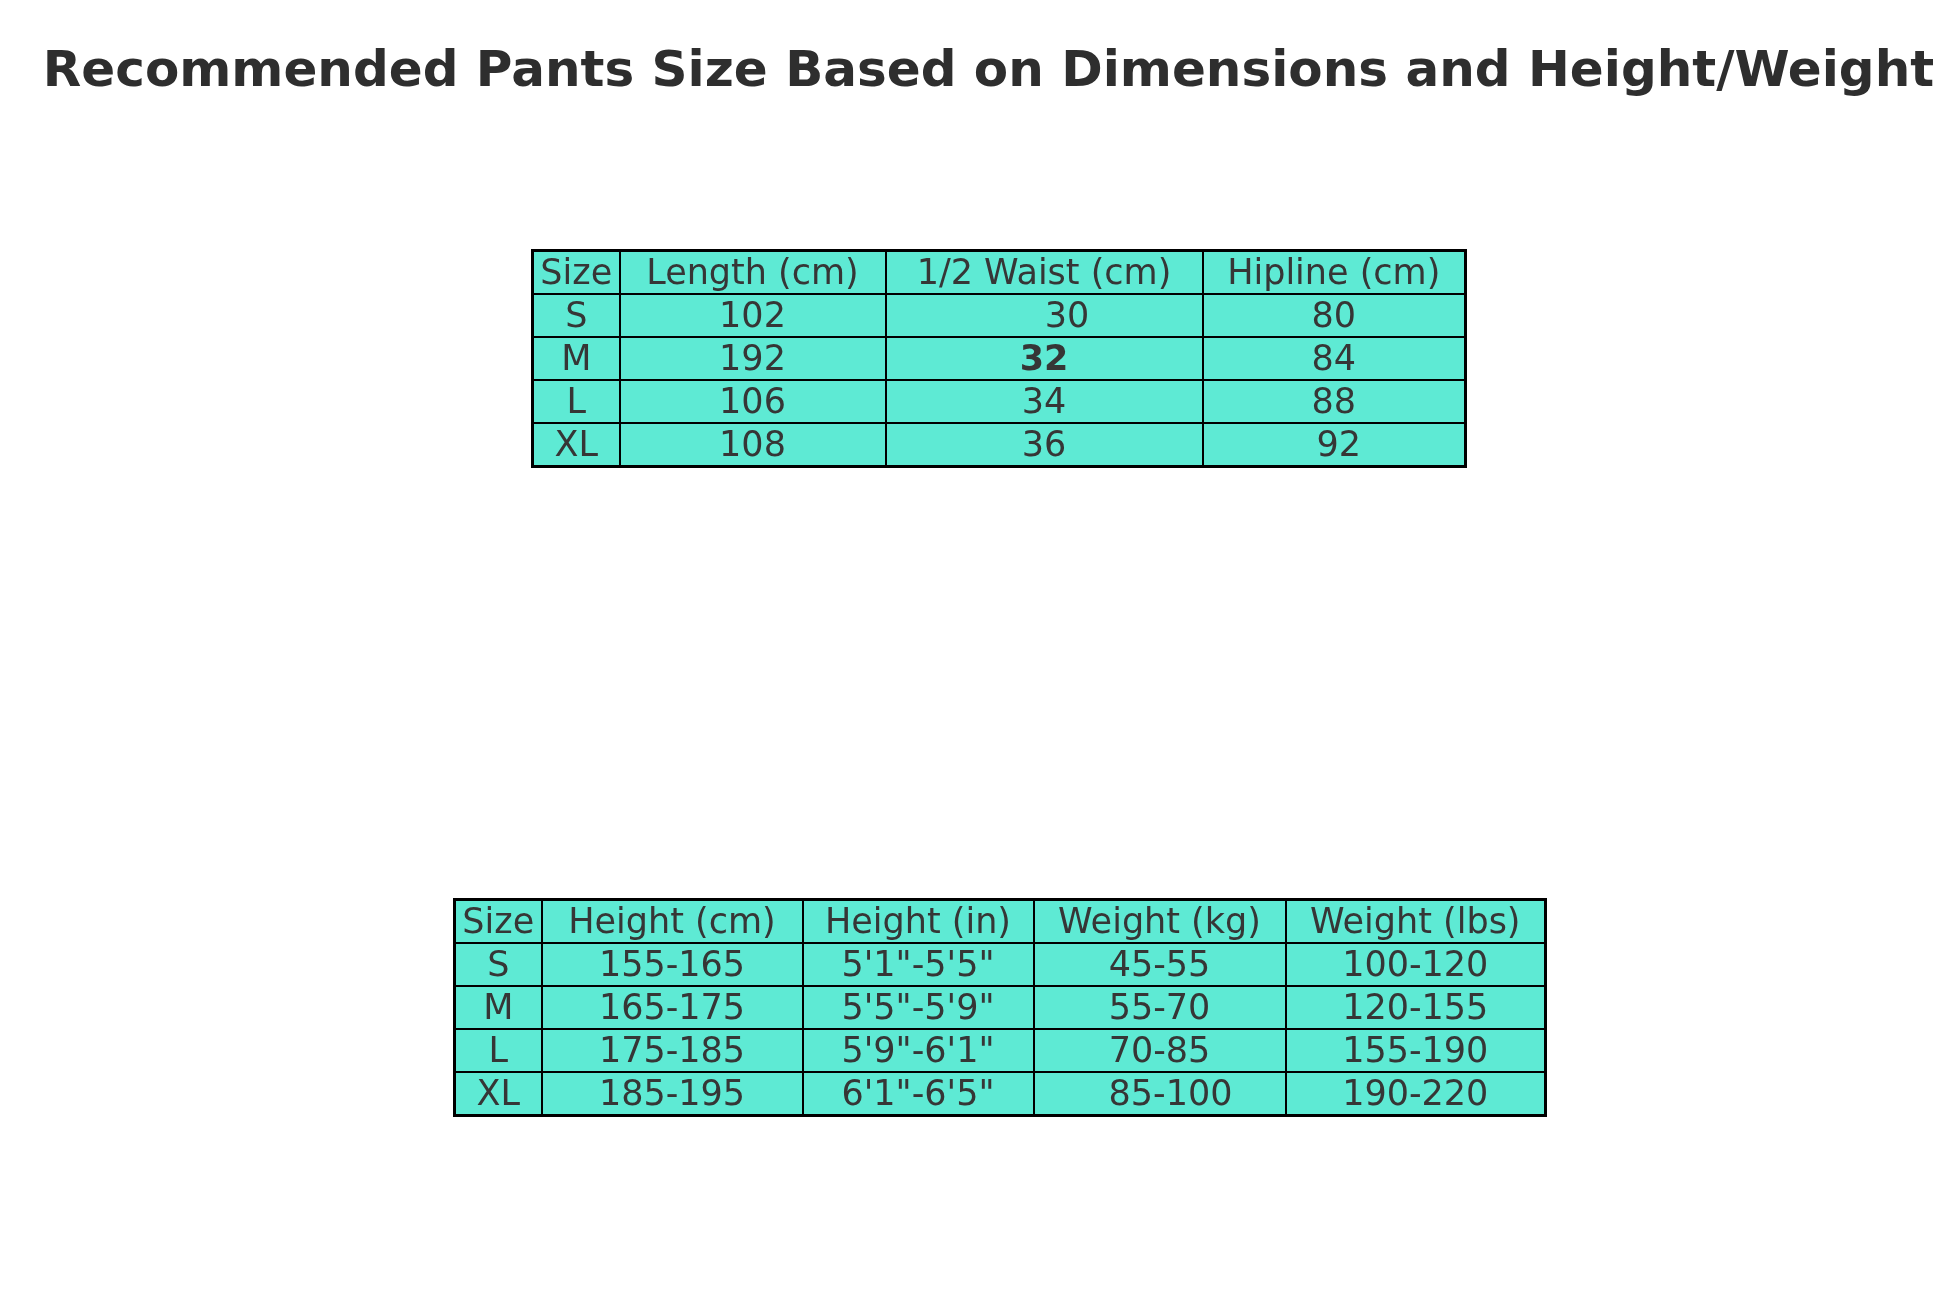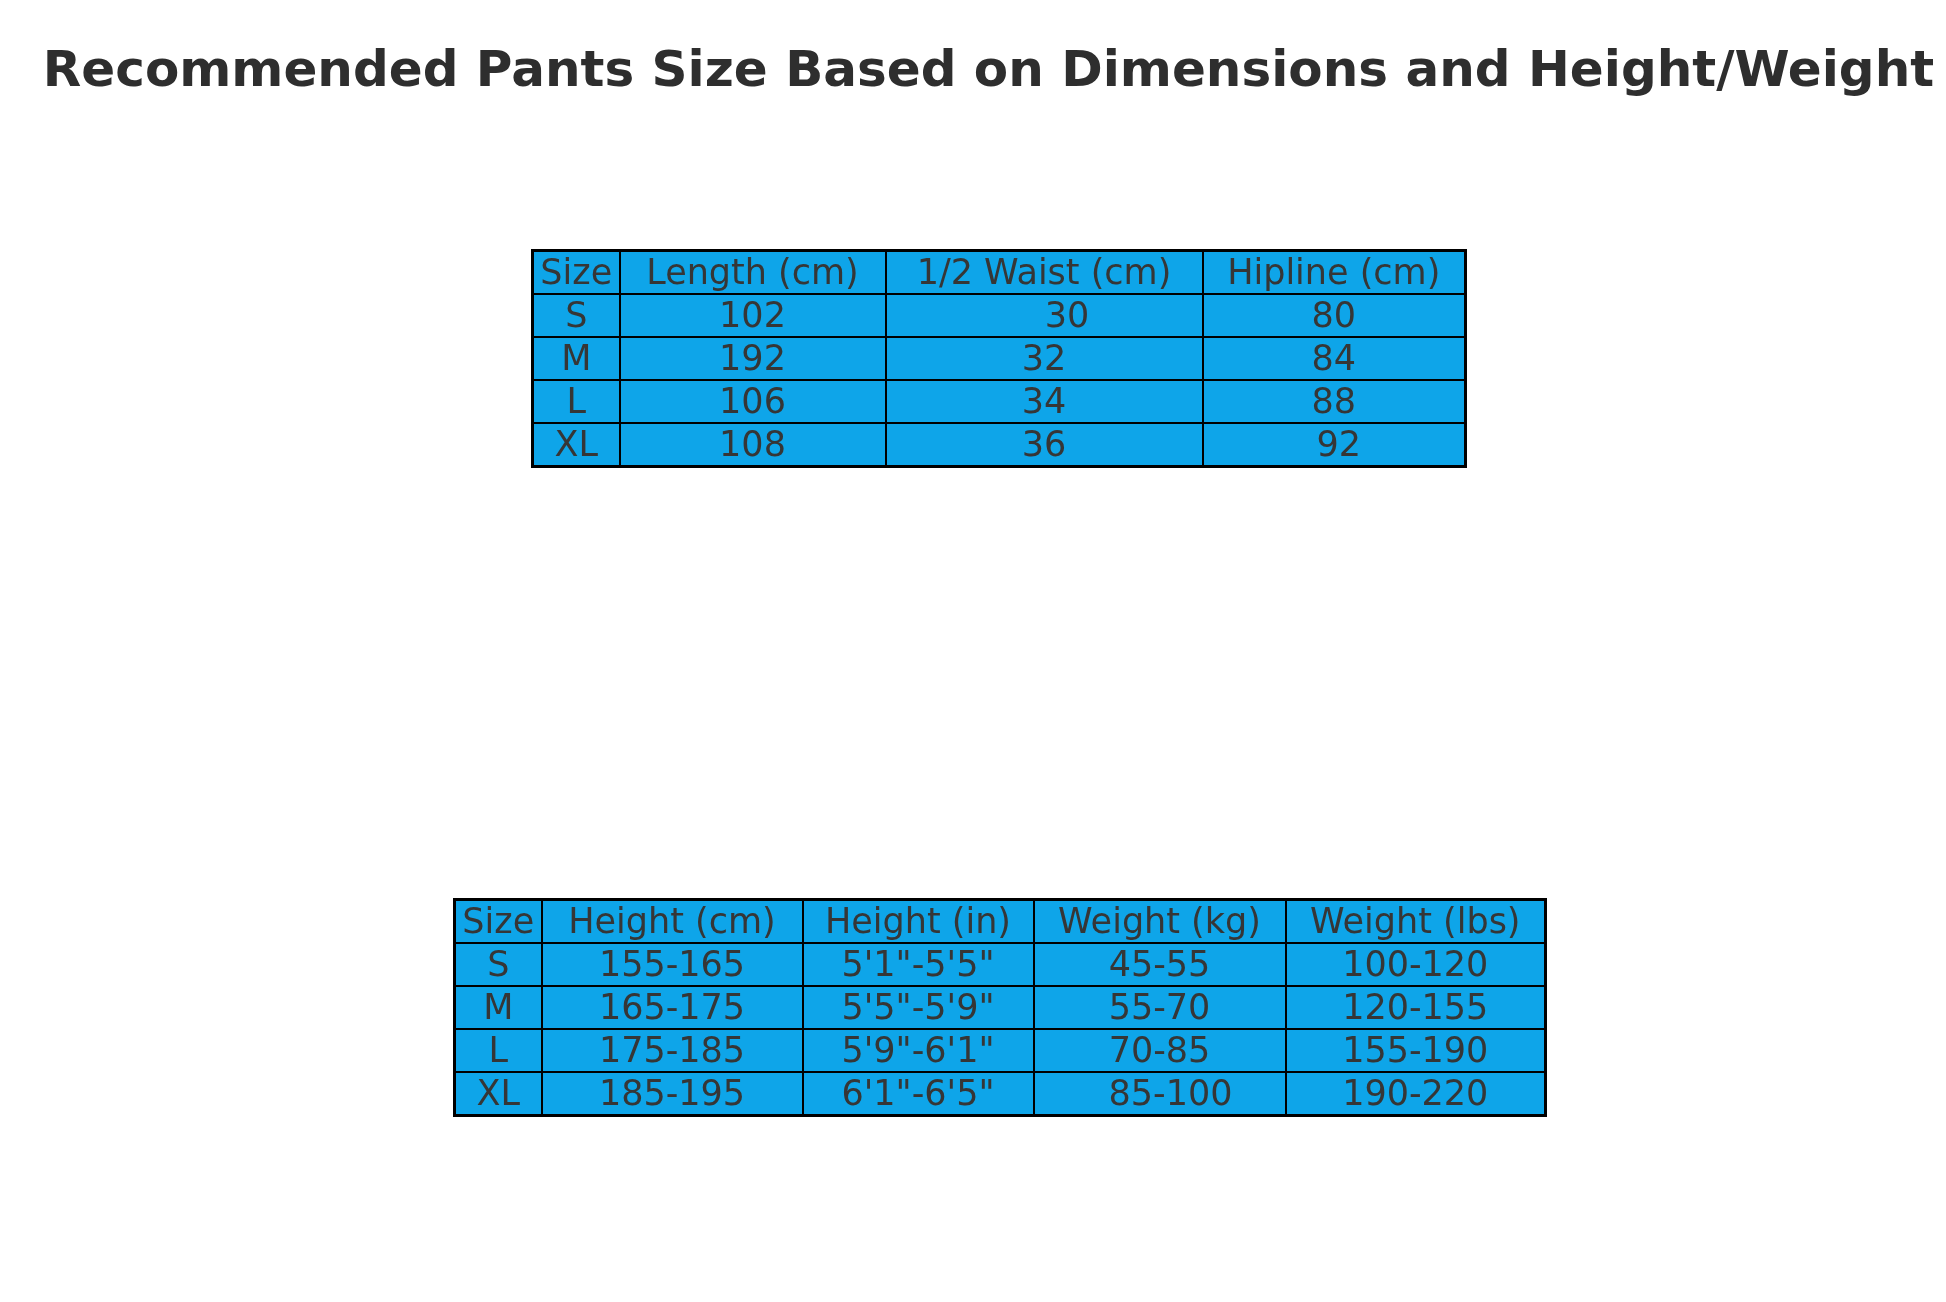--- a/index.html
+++ b/index.html
@@ -24,21 +24,21 @@
     font-weight: bold;
     color: #2e2e2e;
     white-space: nowrap;
     letter-spacing: 0px;
     padding-left: 31px;
   }
   table.size-table {
     position: absolute;
     border-collapse: collapse;
     table-layout: fixed;
-    background: #0ea5e9;
+    background: #5eead4;
     border: 3px solid #000000;
   }
   table.size-table th,
   table.size-table td {
     border: 2px solid #000000;
     height: 41px;
     padding: 0 2px;
     text-align: center;
     vertical-align: middle;
     font-size: 35px;
@@ -82,21 +82,21 @@
     <tbody>
       <tr>
         <td style="color: rgb(54, 54, 54); border-color: rgb(0, 0, 0);">S</td>
         <td style="color: rgb(54, 54, 54); border-color: rgb(0, 0, 0);">102</td>
         <td style="color: rgb(54, 54, 54); border-color: rgb(0, 0, 0); padding-left: 48px;">30</td>
         <td style="color: rgb(54, 54, 54); border-color: rgb(0, 0, 0);">80</td>
       </tr>
       <tr>
         <td style="color: rgb(54, 54, 54); border-color: rgb(0, 0, 0);">M</td>
         <td style="color: rgb(54, 54, 54); border-color: rgb(0, 0, 0);">192</td>
-        <td style="color: rgb(54, 54, 54); border-color: rgb(0, 0, 0);">32</td>
+        <td style="color: rgb(54, 54, 54); border-color: rgb(0, 0, 0); font-weight: bold;">32</td>
         <td style="color: rgb(54, 54, 54); border-color: rgb(0, 0, 0);">84</td>
       </tr>
       <tr>
         <td style="color: rgb(54, 54, 54); border-color: rgb(0, 0, 0);">L</td>
         <td style="color: rgb(54, 54, 54); border-color: rgb(0, 0, 0);">106</td>
         <td style="color: rgb(54, 54, 54); border-color: rgb(0, 0, 0);">34</td>
         <td style="color: rgb(54, 54, 54); border-color: rgb(0, 0, 0);">88</td>
       </tr>
       <tr>
         <td style="color: rgb(54, 54, 54); border-color: rgb(0, 0, 0);">XL</td>

